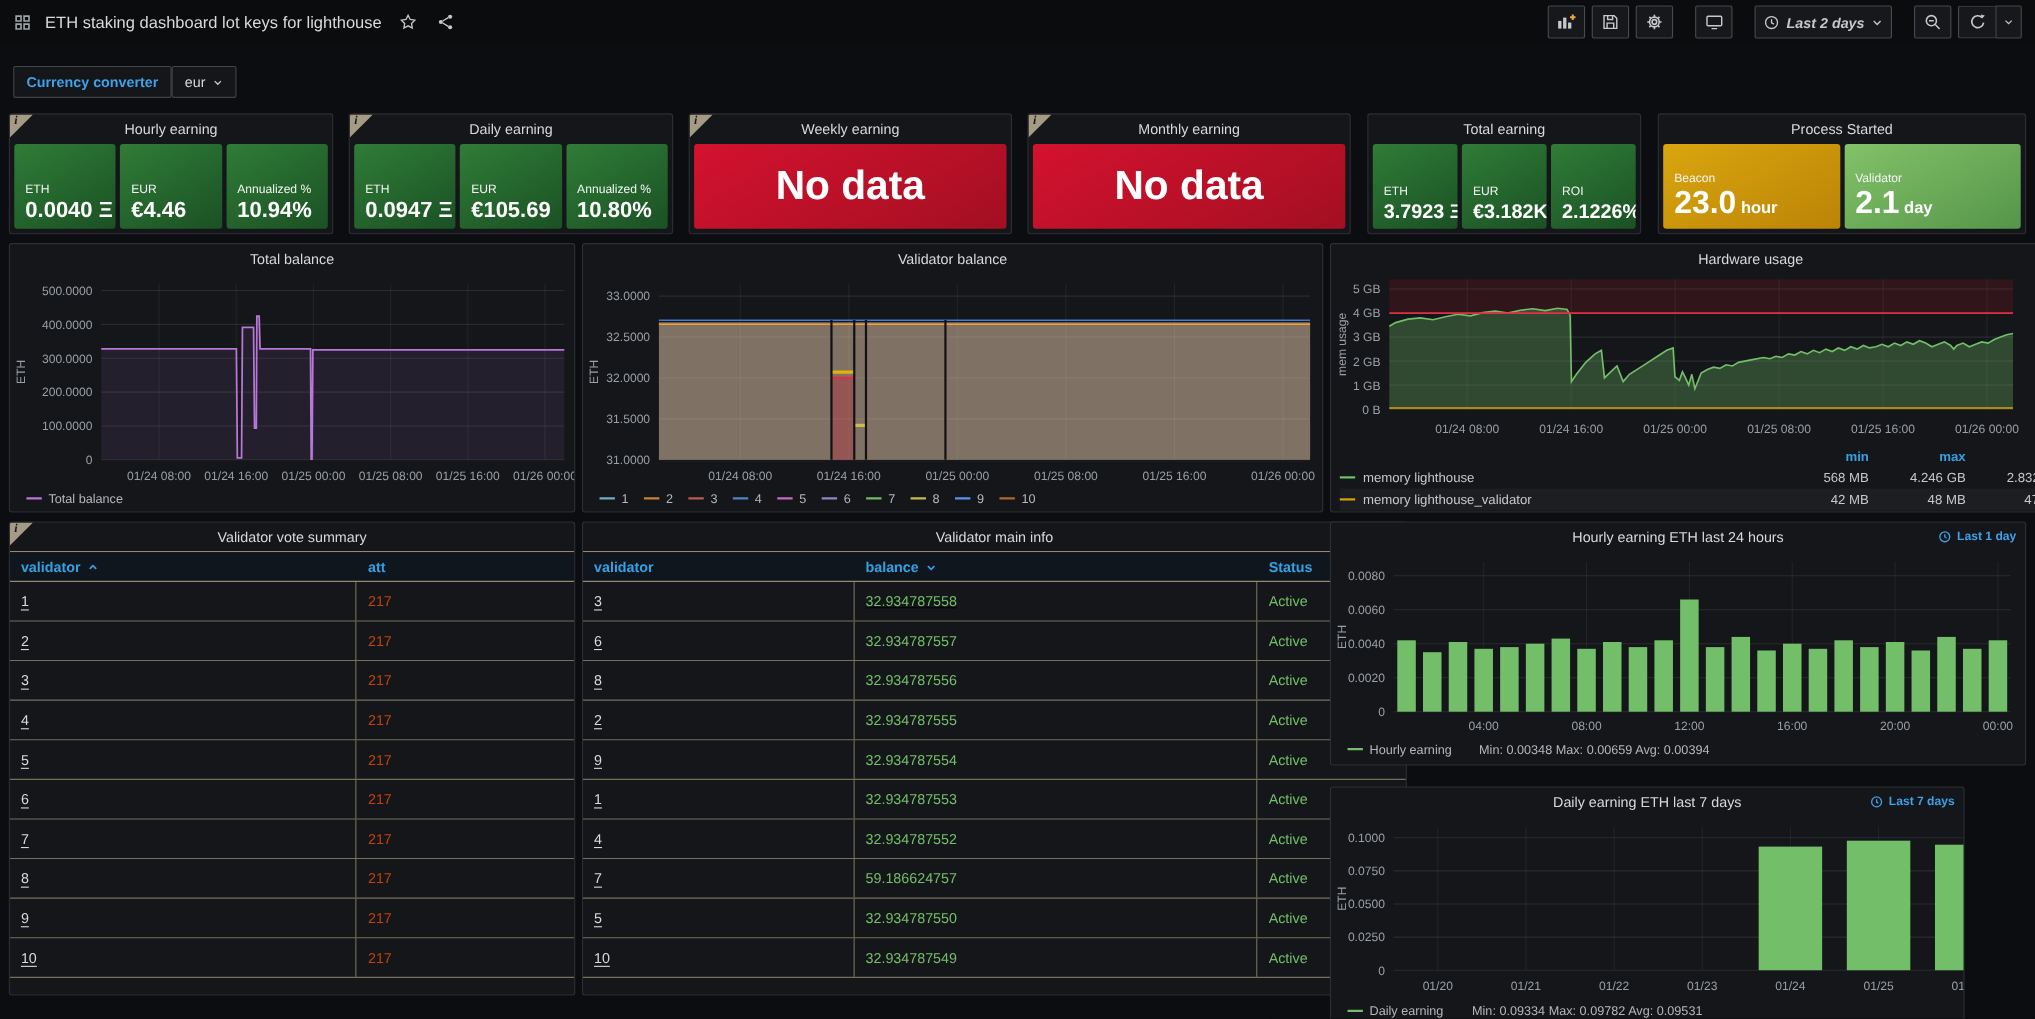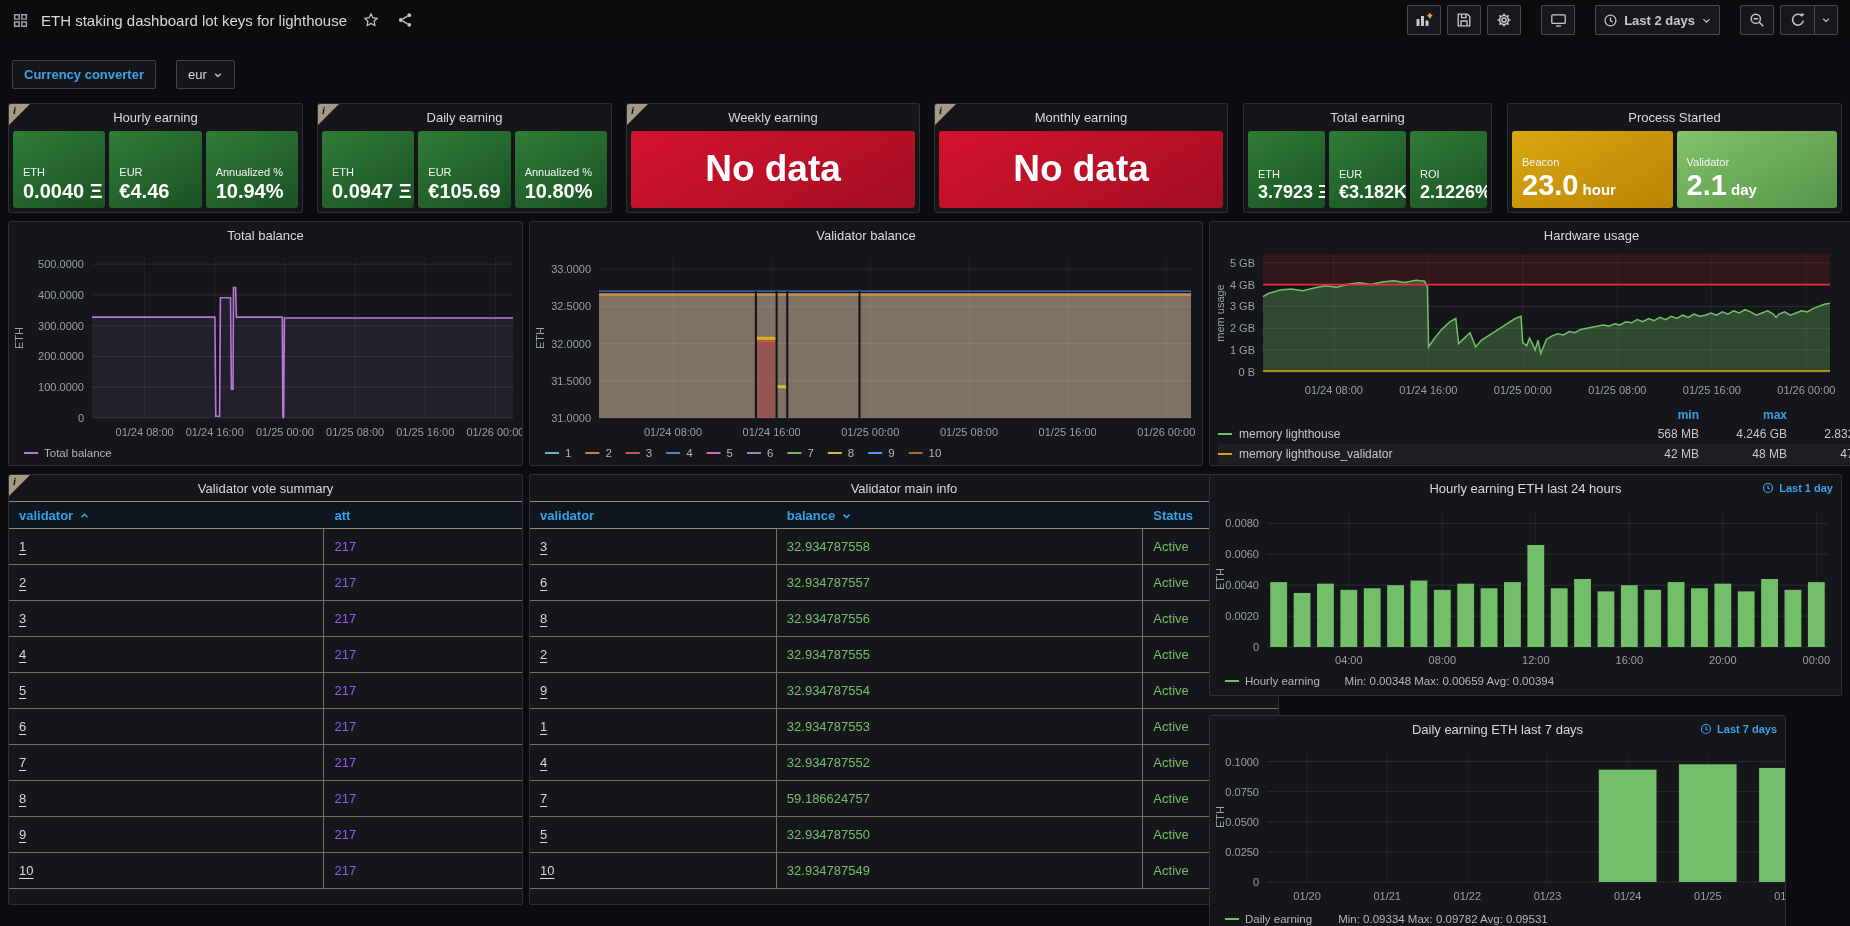--- a/index.html
+++ b/index.html
@@ -3,31 +3,31 @@
 <meta charset="utf-8">
 <style>
   html,body{margin:0;padding:0;background:#0c0d10;width:1850px;height:926px;overflow:hidden;
     font-family:"Liberation Sans",sans-serif;-webkit-font-smoothing:antialiased;}
   .page{position:relative;width:1850px;height:926px;background:#0c0d10;}
   
   .topbar{position:absolute;left:0;top:0;width:100%;height:40px;display:flex;align-items:center;
     padding:0 12px;box-sizing:border-box;background:#0b0c0e;}
   .tb-left{display:flex;align-items:center;gap:10px;}
   .dash-title{color:#d8d9da;font-size:15px;margin-left:2px;}
-  .tb-right{margin-left:auto;display:flex;align-items:center;gap:6px;}
+  .tb-right{margin-left:auto;display:flex;align-items:center;gap:6px;font-style:italic;}
   .tbtn{height:30px;min-width:34px;box-sizing:border-box;display:flex;align-items:center;justify-content:center;
     gap:6px;background:#16181b;border:1px solid rgba(204,204,220,0.28);border-radius:2px;color:#c7c8c9;
     padding:0 7px;cursor:pointer;font-size:13px;font-weight:700;}
   .tbtn.narrow{min-width:24px;padding:0 4px;}
   .grp{display:flex;gap:0;}
   .grp .tbtn:first-child{border-right:none;border-radius:2px 0 0 2px;}
   .grp .tbtn:last-child{border-radius:0 2px 2px 0;}
   .timebtn span{white-space:nowrap;}
   
-  .subbar{position:absolute;left:12px;top:60px;display:flex;gap:20px;}
+  .subbar{position:absolute;left:12px;top:60px;display:flex;gap:0;}
   .sbtn{height:29px;box-sizing:border-box;display:flex;align-items:center;gap:6px;background:#141619;
     border:1px solid rgba(204,204,220,0.25);border-radius:2px;padding:0 11px;font-size:13px;cursor:pointer;}
   .sbtn.blue{color:#3da2e8;font-weight:700;}
   .sbtn.white{color:#d8d9da;}
   
   .panel{position:absolute;background:#141619;border:1px solid rgba(204,204,220,0.14);border-radius:3px;
     box-sizing:border-box;overflow:hidden;}
   .ptitle{height:26px;display:flex;align-items:center;justify-content:center;font-size:13px;font-weight:500;
     color:#d8d9da;position:relative;cursor:pointer;}
   .ptitle.tline{border-bottom:1px solid rgba(171,159,128,0.85);}
@@ -57,21 +57,21 @@
   .tbl{position:absolute;left:0;right:0;top:27px;bottom:0;}
   .thead{display:flex;height:26px;background:#10161e;border-bottom:1px solid rgba(171,159,128,0.85);
     align-items:center;}
   .th{display:flex;align-items:center;gap:6px;padding-left:10px;box-sizing:border-box;font-size:13px;
     font-weight:700;color:#33a2e5;cursor:pointer;}
   .trow{display:flex;height:35px;border-bottom:1px solid rgba(171,159,128,0.65);align-items:center;}
   .td{height:100%;display:flex;align-items:center;padding-left:10px;box-sizing:border-box;font-size:13px;
     border-right:1px solid rgba(171,159,128,0.65);}
   .td:last-child{border-right:none;}
   .vlink{color:#d8d9da;text-decoration:underline;text-underline-offset:3px;cursor:pointer;}
-  .att{color:#8b5cf6;}
+  .att{color:#c2410c;}
   .bal{color:#73bf69;}
   .status{color:#73bf69;}
   
   .hw-legend{position:absolute;left:8px;right:10px;top:184px;height:60px;font-size:12px;color:#c7c8c9;}
   .hwl-row{display:flex;align-items:center;height:20px;}
   .hwl-head{height:18px;font-weight:700;color:#33a2e5;}
   .hwl-name{display:flex;align-items:center;gap:7px;flex:1;white-space:nowrap;cursor:pointer;}
   .hwl-col{width:88px;text-align:right;white-space:nowrap;}
   .hwl-row.alt{background:rgba(255,255,255,0.035);}
   .dash{display:inline-block;width:14px;height:0;border-top:2px solid;}
@@ -564,21 +564,21 @@
             </svg>
           </div>
           <div class="th" style="width: 18%;">
             <span>Status</span>
           </div>
         </div>
         <div class="trow">
           <div class="td" style="width: 33%;">
             <span class="vlink">3</span>
           </div>
-          <div class="td" style="width: 49%;">
+          <div class="td" style="width: 49%; text-decoration: underline;">
             <span class="bal">32.934787558</span>
           </div>
           <div class="td" style="width: 18%;">
             <span class="status">Active</span>
           </div>
         </div>
         <div class="trow">
           <div class="td" style="width: 33%;">
             <span class="vlink">6</span>
           </div>

